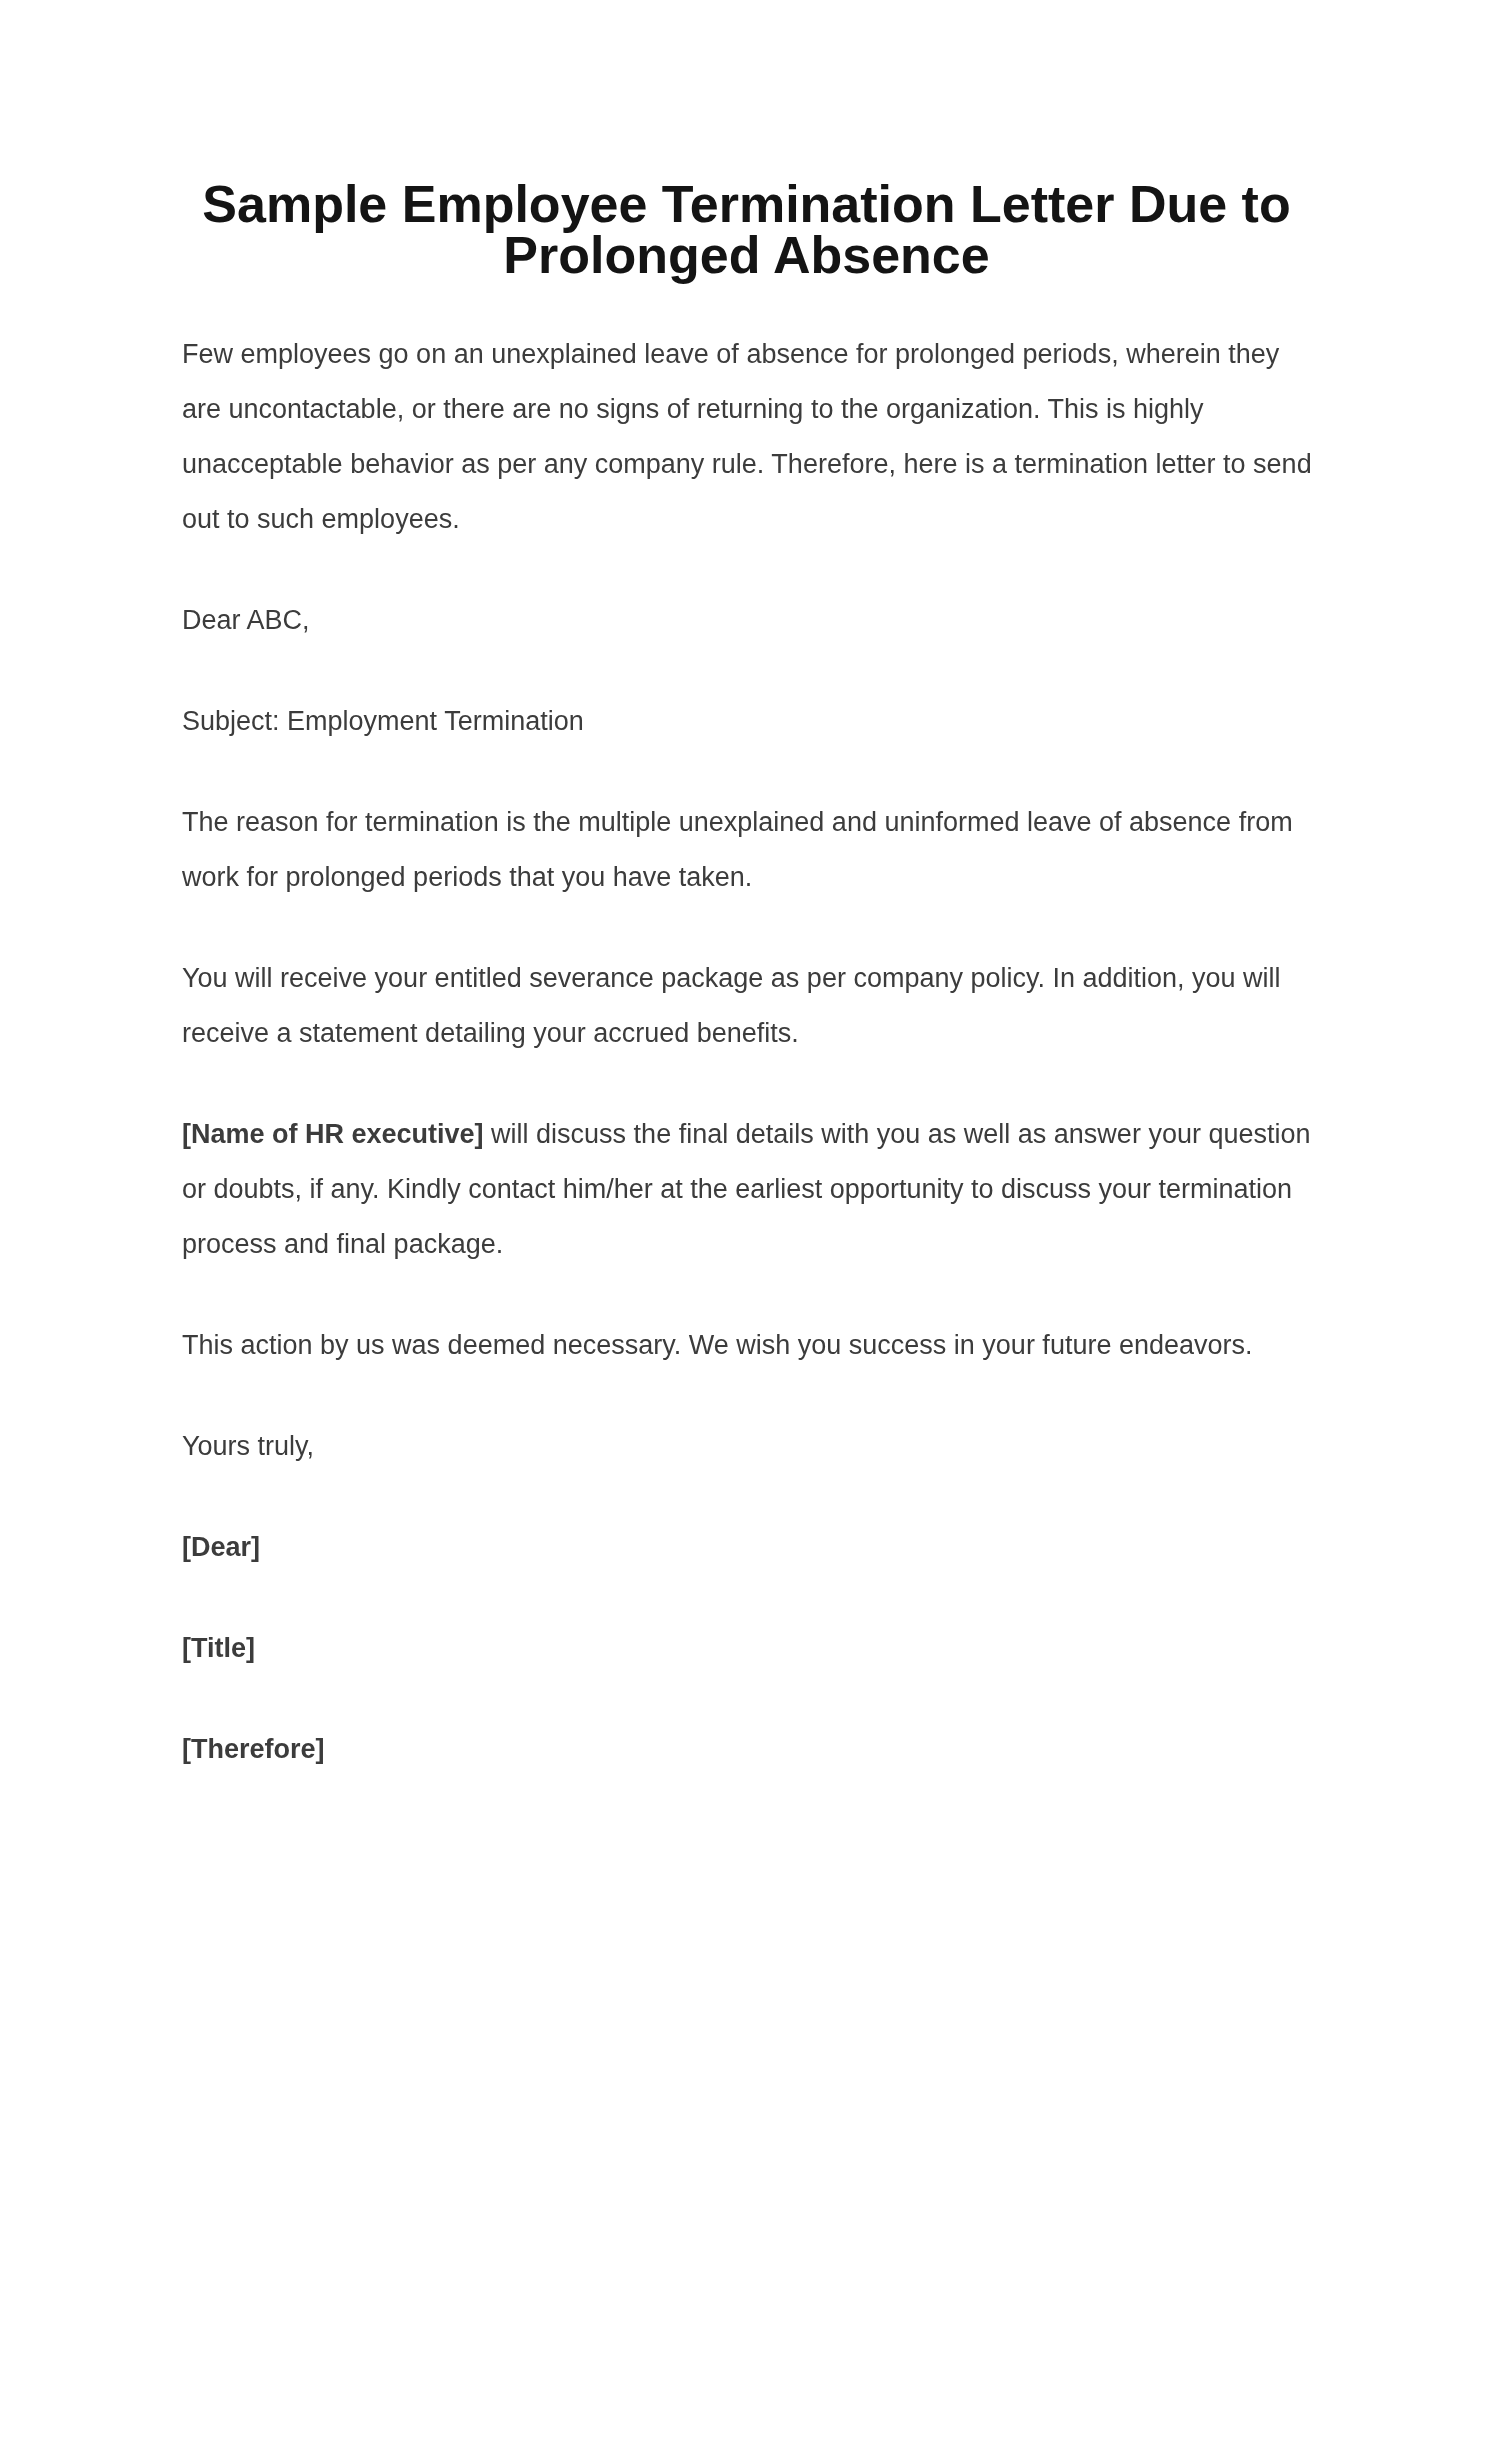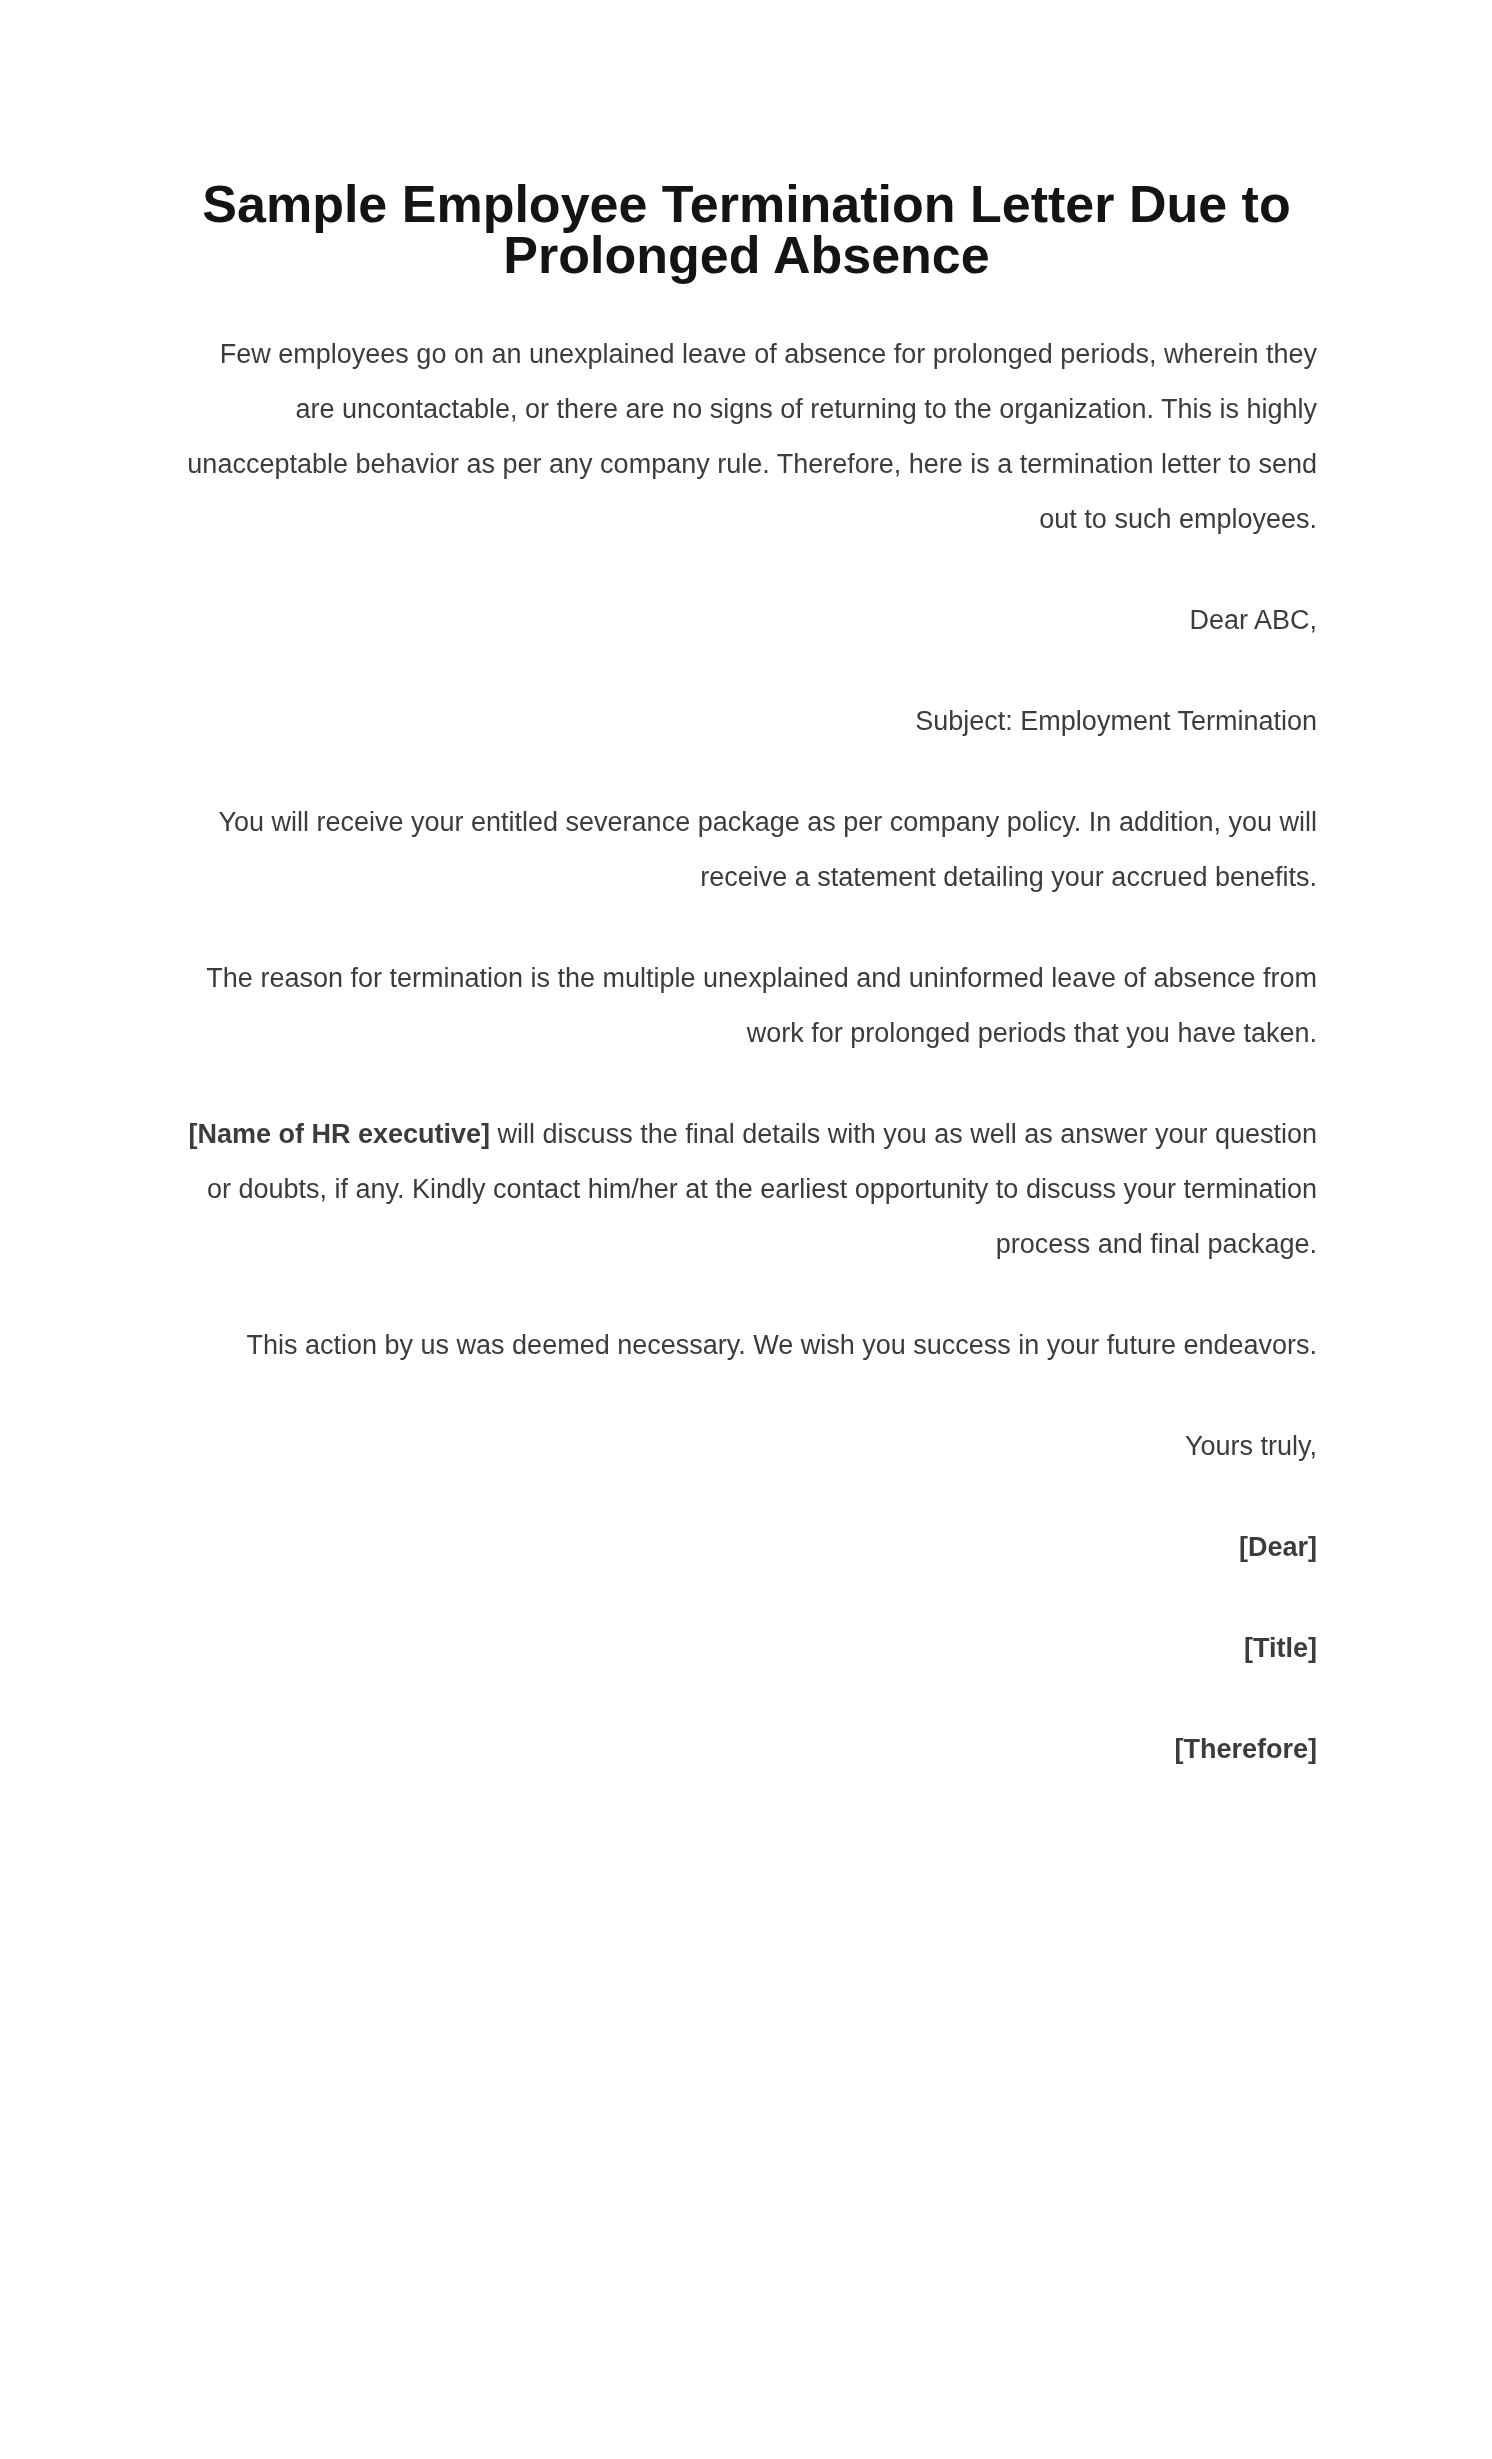--- a/index.html
+++ b/index.html
@@ -28,39 +28,39 @@
     color: var(--title-text);
     margin: 0 -89px 46px -89px; 
     letter-spacing: 0px;
   }
 
   .letter-body p {
     font-size: 27px;
     line-height: 55px;
     margin: 0 0 46px 6px;
     color: var(--body-text);
-    text-align: right;
+    text-align: left;
   }
 
   .letter-body p span.bold {
     font-weight: bold;
   }
 </style>
 </head>
 <body>
 
 <div class="page">
   <h1 class="doc-title">Sample Employee Termination Letter Due to Prolonged Absence</h1>
 
   <div class="letter-body">
       <p><span>Few employees go on an unexplained leave of absence for prolonged periods, wherein they are uncontactable, or there are no signs of returning to the organization. This is highly unacceptable behavior as per any company rule. Therefore, here is a termination letter to send out to such employees.</span></p>
       <p><span>Dear ABC,</span></p>
       <p><span>Subject: Employment Termination</span></p>
+      <p><span>The reason for termination is the multiple unexplained and uninformed leave of absence from work for prolonged periods that you have taken.</span></p>
       <p><span>You will receive your entitled severance package as per company policy. In addition, you will receive a statement detailing your accrued benefits.</span></p>
-      <p><span>The reason for termination is the multiple unexplained and uninformed leave of absence from work for prolonged periods that you have taken.</span></p>
       <p><span class="bold">[Name of HR executive]</span><span> will discuss the final details with you as well as answer your question or doubts, if any. Kindly contact him/her at the earliest opportunity to discuss your termination process and final package.</span></p>
       <p><span>This action by us was deemed necessary. We wish you success in your future endeavors.</span></p>
       <p><span>Yours truly,</span></p>
       <p><span class="bold">[Dear]</span></p>
       <p><span class="bold">[Title]</span></p>
       <p><span class="bold">[Therefore]</span></p>
     </div>
 </div>
 
 

